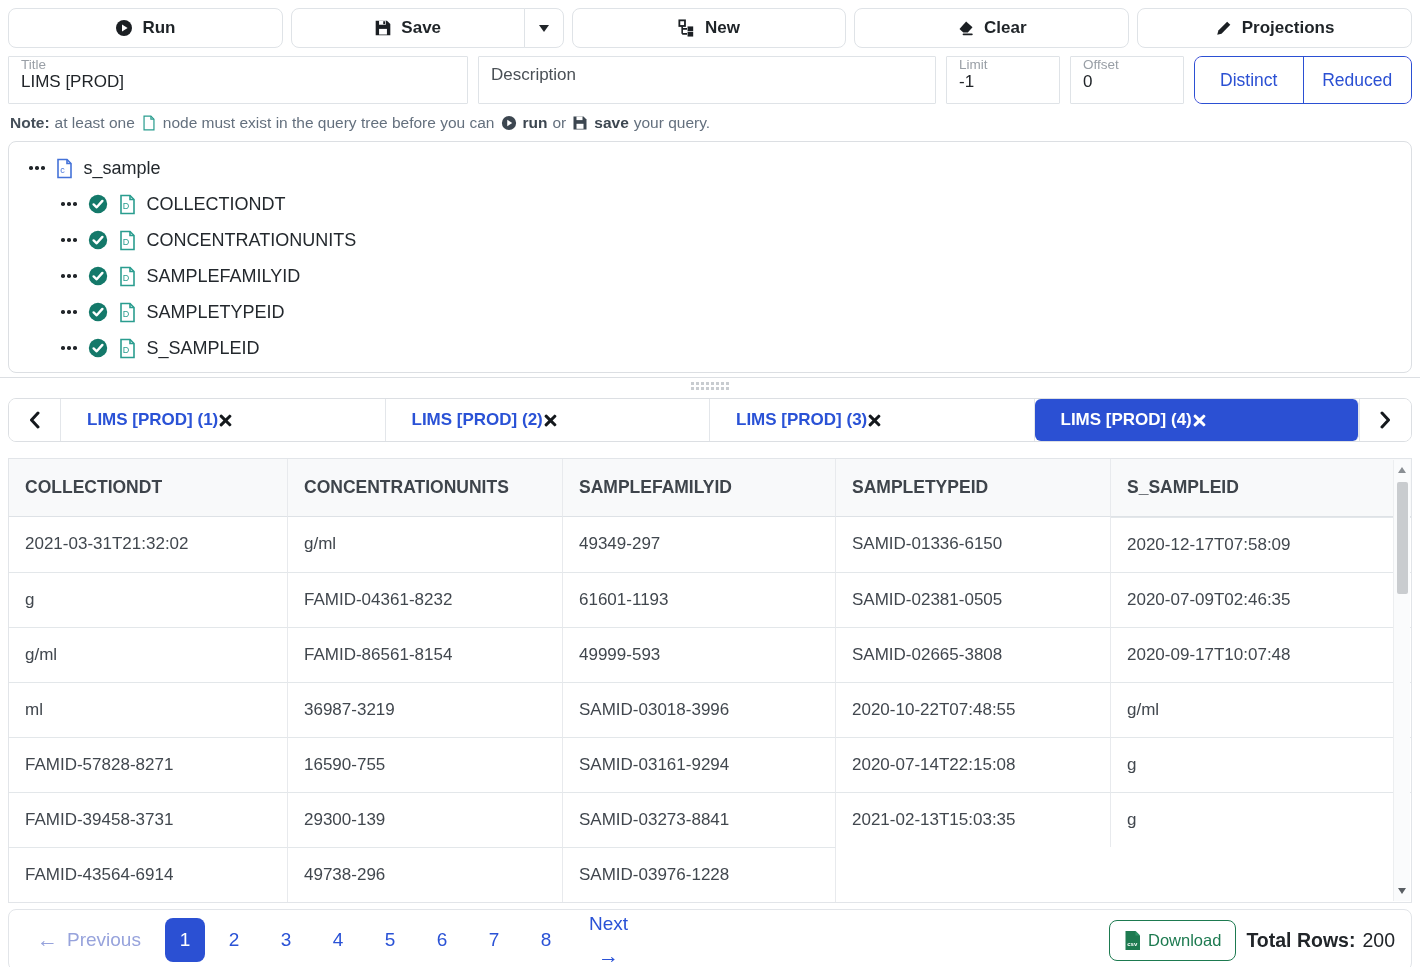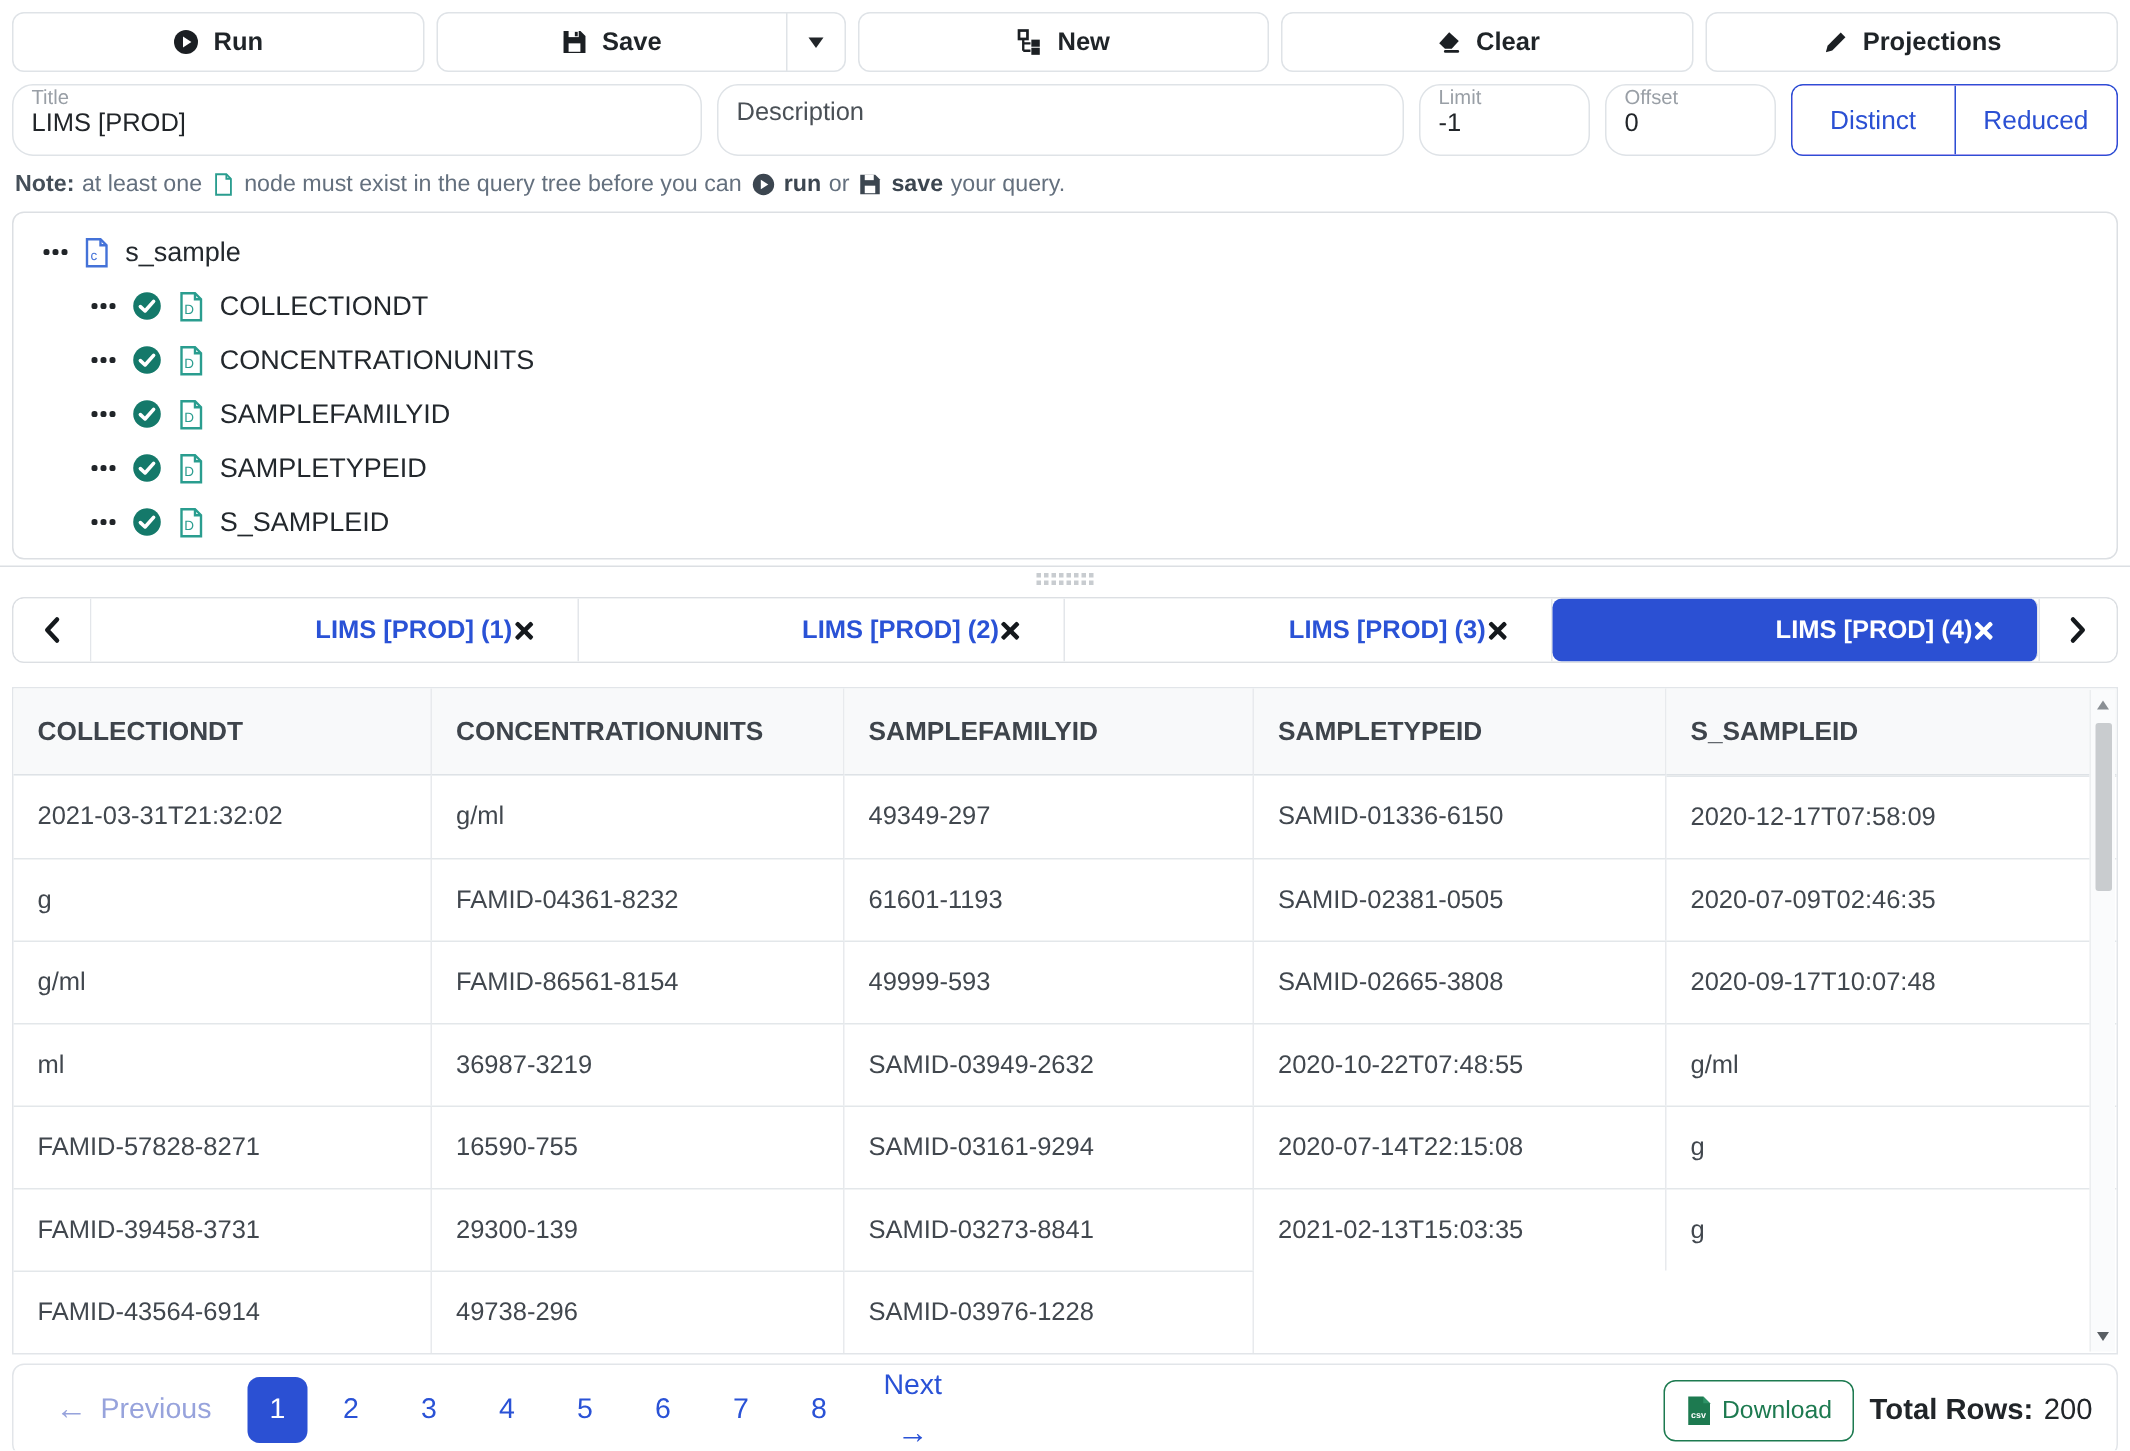--- a/index.html
+++ b/index.html
@@ -14,21 +14,21 @@
          font-weight:700; font-size:17px; color:#1f2428; cursor:pointer; }
   .btn.grow { flex:1; }
   .save-wrap { flex:1; display:flex; }
   .save-wrap .btn-save { flex:1; border-radius:8px 0 0 8px; }
   .save-wrap .btn-caret { width:40px; border-radius:0 8px 8px 0; border-left:1px solid #dfe3e7; margin-left:-1px; }
   .caret-down { width:0; height:0; border-left:5.5px solid transparent; border-right:5.5px solid transparent; border-top:7px solid #212529; }
   .icon16 { width:18px; height:18px; flex:0 0 auto; }
 
   
   .form-row { display:flex; gap:10px; height:48px; margin-top:8px; }
-  .field { border:1px solid #dfe3e7; border-radius:14px; background:#fff; padding:5px 12px 16px; display:flex; flex-direction:column; justify-content:center; }
+  .field { border:1px solid #dfe3e7; border-radius:1px; background:#fff; padding:5px 12px 16px; display:flex; flex-direction:column; justify-content:center; }
   .field .flabel { font-size:13.5px; color:#999fa6; line-height:15px; }
   .field input { border:none; outline:none; font-family:inherit; font-size:17px; color:#212529; line-height:20px; background:transparent; width:100%; padding:0; }
   .field-title { width:460px; }
   .field-desc  { flex:1; justify-content:center; }
   .field-desc input { font-size:17px; color:#4a5056; }
   .field-desc input::placeholder { color:#4a5056; opacity:1; }
   .field-limit { width:114px; }
   .field-offset{ width:114px; }
   .toggle-group { width:218px; display:flex; border:1.5px solid #2b50d3; border-radius:8px; overflow:hidden; background:#f0abfc; }
   .toggle-btn { flex:1; display:flex; align-items:center; justify-content:center; background:#fff; border:none; color:#2b50d3; font-size:17.5px; font-family:inherit; cursor:pointer; }
@@ -53,21 +53,21 @@
   
   .splitter { margin:4px -8px 0; border-top:1px solid #dcdfe3; padding-top:4px; display:flex; justify-content:center; }
   .grip { display:grid; grid-template-columns:repeat(8, 3px); grid-template-rows:3px 3px; gap:2px; cursor:row-resize; }
   .grip i { background:#c8ccd0; }
 
   
   .tabbar { margin-top:8px; height:44px; border:1px solid #dcdfe3; border-radius:8px; display:flex; align-items:stretch; overflow:hidden; background:#fff; }
   .tab-nav { width:52px; display:flex; align-items:center; justify-content:center; background:#fff; border:none; cursor:pointer; }
   .tab-nav.left { border-right:1px solid #e3e6ea; }
   .tab-nav.right { border-left:1px solid #e3e6ea; }
-  .tab { flex:1; display:flex; align-items:center; justify-content:flex-end; padding:0 28px 0 26px; border-right:1px solid #e3e6ea; cursor:pointer; background:#fff; }
+  .tab { flex:1; display:flex; align-items:center; justify-content:flex-start; padding:0 40px 0 26px; border-right:1px solid #e3e6ea; cursor:pointer; background:#fff; }
   .tab-label { font-weight:700; font-size:17px; color:#2a52d6; }
   .close-x { position:relative; width:15px; height:15px; cursor:pointer; }
   .close-x::before, .close-x::after { content:""; position:absolute; left:6.2px; top:0; width:2.8px; height:15px; background:#15191d; border-radius:1px; }
   .close-x::before { transform:rotate(45deg); }
   .close-x::after  { transform:rotate(-45deg); }
   .tab.active { background:#2b50d3; border-radius:6px; }
   .tab.active .tab-label { color:#fff; }
   .tab.active .close-x::before, .tab.active .close-x::after { background:#fff; }
 
   
@@ -364,21 +364,21 @@
         <div class="td bt">61601-1193</div>
         <div class="td bt">SAMID-02381-0505</div>
         <div class="td bt">2020-07-09T02:46:35</div>
         <div class="td bt">g/ml</div>
         <div class="td bt">FAMID-86561-8154</div>
         <div class="td bt">49999-593</div>
         <div class="td bt">SAMID-02665-3808</div>
         <div class="td bt">2020-09-17T10:07:48</div>
         <div class="td bt">ml</div>
         <div class="td bt">36987-3219</div>
-        <div class="td bt">SAMID-03949-2632</div>
+        <div class="td bt">SAMID-03018-3996</div>
         <div class="td bt">2020-10-22T07:48:55</div>
         <div class="td bt">g/ml</div>
         <div class="td bt">FAMID-57828-8271</div>
         <div class="td bt">16590-755</div>
         <div class="td bt">SAMID-03161-9294</div>
         <div class="td bt">2020-07-14T22:15:08</div>
         <div class="td bt">g</div>
         <div class="td bt">FAMID-39458-3731</div>
         <div class="td bt">29300-139</div>
         <div class="td bt">SAMID-03273-8841</div>

